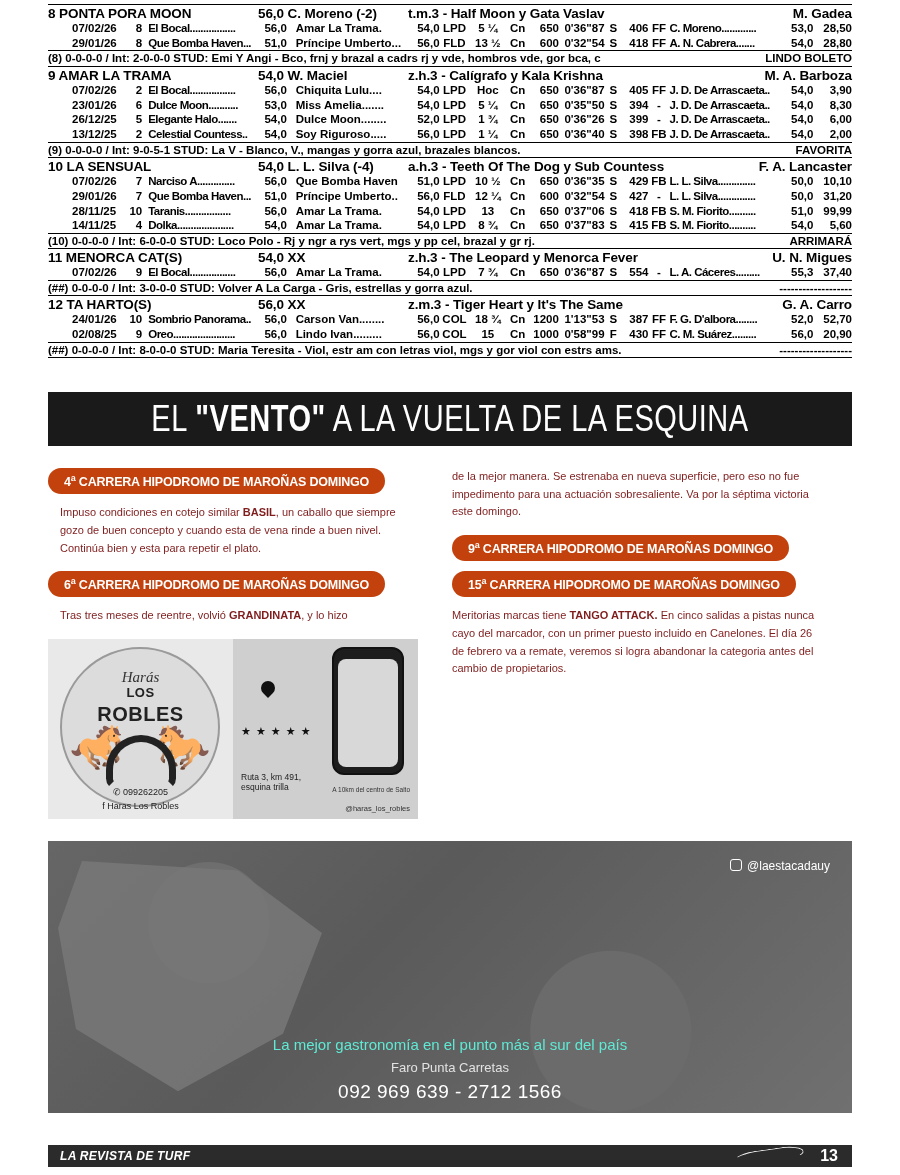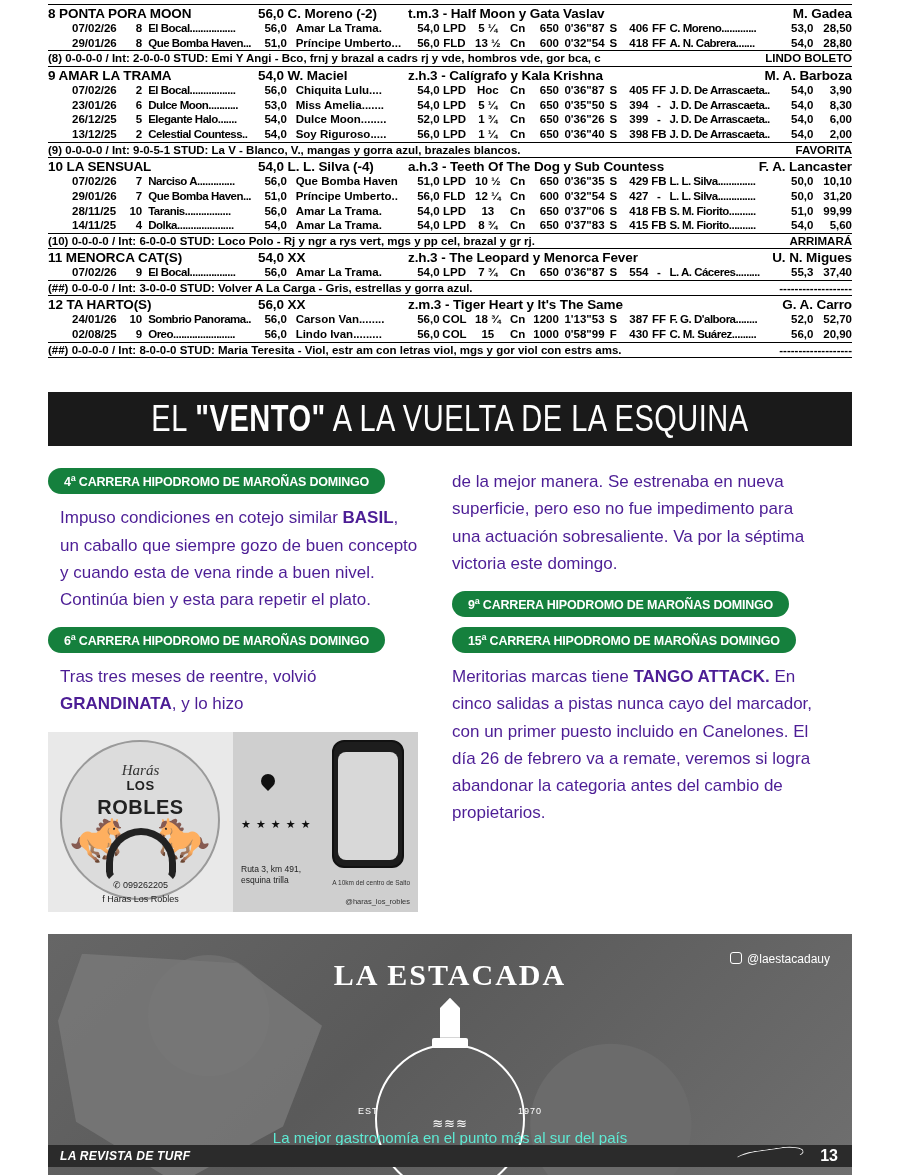--- a/index.html
+++ b/index.html
@@ -71,30 +71,30 @@
     font-family: "Liberation Sans", sans-serif;
     font-size: 29px; letter-spacing: 0.5px; font-weight: 400;
     transform: scaleY(1.25);
   }
   .vento-banner .txt b { font-weight: bold; }
 
   
   .cols { display:flex; gap: 34px; margin-top: 22px; }
   .col { width: 370px; }
   .pill {
-    display:inline-block; background:#15803d; color:#fff;
+    display:inline-block; background:#c2410c; color:#fff;
     border-radius: 14px; padding: 5px 16px 5px 16px;
     font-size: 12.5px; font-weight: bold; letter-spacing:-0.2px;
     margin-bottom: 10px;
     white-space: nowrap;
   }
   .pill .sup { font-size: 9px; vertical-align: super; }
   .para {
-    font-size: 17px; line-height: 1.6; margin: 0 0 14px 0;
-    padding-left: 12px; color:#4c1d95;
+    font-size: 11px; line-height: 1.6; margin: 0 0 14px 0;
+    padding-left: 12px; color:#7f1d1d;
   }
   .para b { font-weight: bold; }
   .col-right .para { padding-left: 0; }
 
   
   .ads { display:flex; gap: 0; margin-top: 6px; }
   .ad-left {
     width: 185px; height: 180px; background:#e9e9e9;
     position: relative; overflow:hidden;
   }
@@ -568,31 +568,20 @@
 
       <div class="pill"><span>15</span><span class="sup">a</span><span> CARRERA HIPODROMO DE MAROÑAS DOMINGO</span></div>
       <p class="para">Meritorias marcas tiene <b>TANGO ATTACK.</b> En cinco salidas a pistas nunca cayo del marcador, con un primer puesto incluido en Canelones. El día 26 de febrero va a remate, veremos si logra abandonar la categoria antes del cambio de propietarios.</p>
     </div>
   </div>
 
   <div class="estacada">
     <div class="est-water"></div>
     <div class="est-land"></div>
     <div class="est-ig"><span class="igbox"></span><span>@laestacadauy</span></div>
-    <div class="est-center">
-      <div class="est-name">LA ESTACADA</div>
-      <div style="position:relative;height:160px;">
-        <div class="est-circle"></div>
-        <div class="est-house"></div>
-        <div class="est-waves">≋≋≋</div>
-        <div class="est-est">EST</div>
-        <div class="est-year">1970</div>
-        <div class="est-sub">M O N T E V I D E O  -  U R U G U A Y</div>
-      </div>
-    </div>
     <div class="est-l1">La mejor gastronomía en el punto más al sur del país</div>
     <div class="est-l2">Faro Punta Carretas</div>
     <div class="est-l3">092 969 639  -  2712 1566</div>
   </div>
 
   <div class="footer">
     <div class="footer-bar"></div>
     <div class="footer-txt">LA REVISTA DE TURF</div>
     <div class="footer-swoosh"></div>
     <div class="footer-page">13</div>

